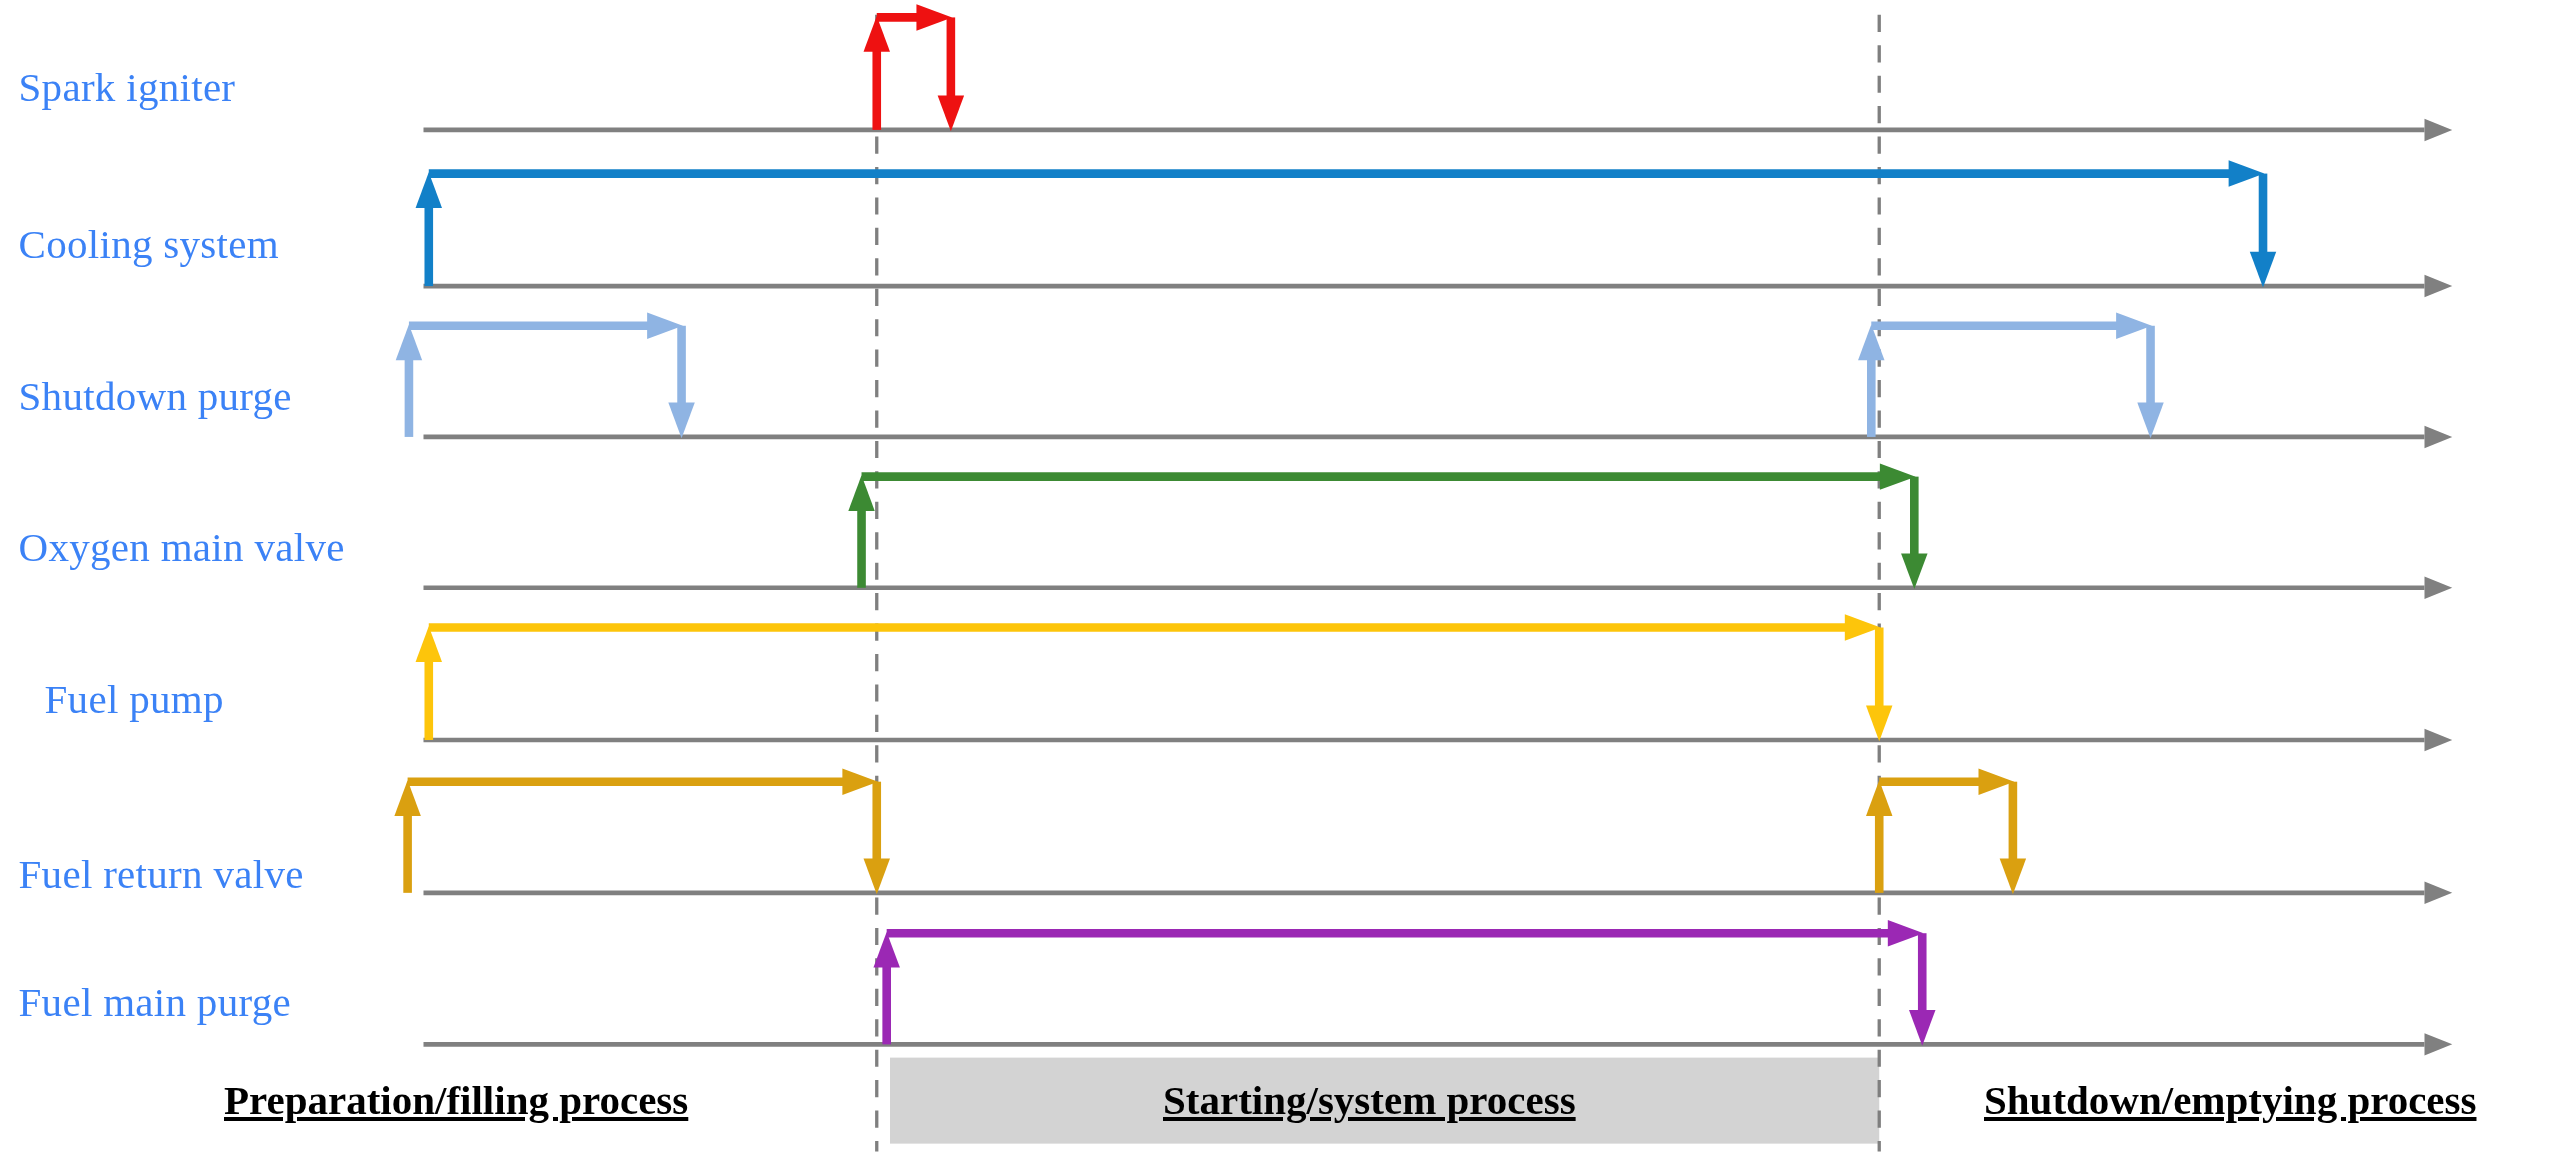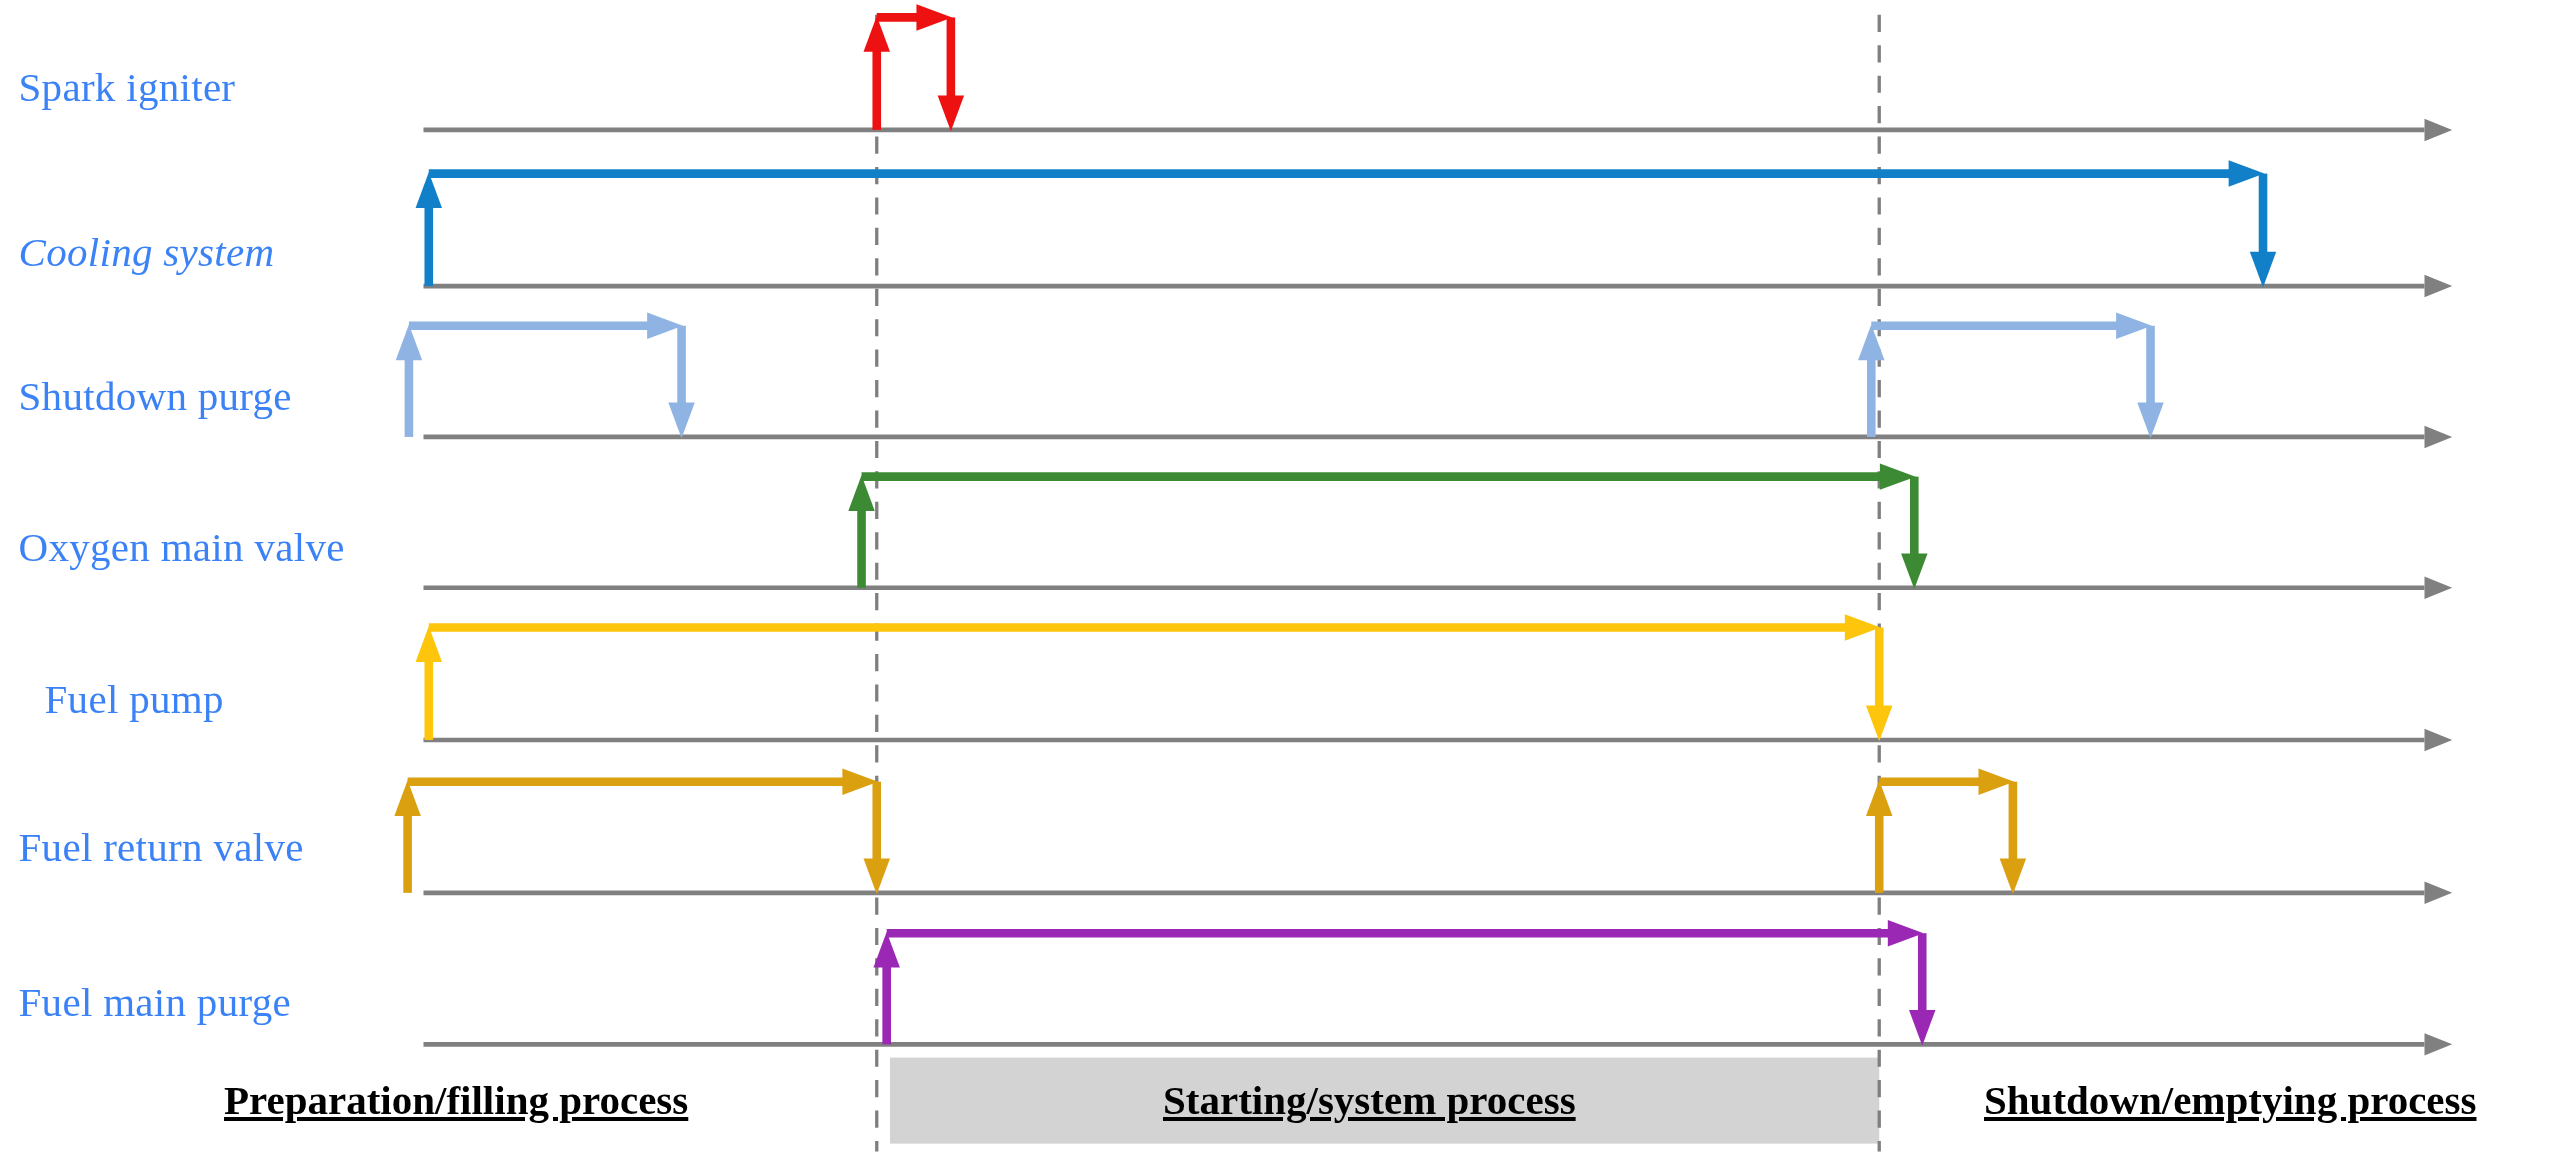--- a/index.html
+++ b/index.html
@@ -103,25 +103,25 @@
         <line x1="1340" y1="1578" x2="1340" y2="1456" stroke="#9b28b4" stroke-width="13"></line>
         <polygon points="1320,1462 1340,1408 1360,1462" fill="#9b28b4"></polygon>
         <line x1="1340" y1="1410" x2="2861" y2="1410" stroke="#9b28b4" stroke-width="13"></line>
         <polygon points="2853,1390 2907,1410 2853,1430" fill="#9b28b4"></polygon>
         <line x1="2905" y1="1410" x2="2905" y2="1532" stroke="#9b28b4" stroke-width="13"></line>
         <polygon points="2885,1526 2905,1580 2925,1526" fill="#9b28b4"></polygon>
       </g>
     </svg>
   <div id="labels-layer">
       <div class="row-label" style="top: 87px;">Spark igniter</div>
-      <div class="row-label" style="top: 252px; font-style: italic;">Cooling system</div>
+      <div class="row-label" style="top: 244px;">Cooling system</div>
       <div class="row-label" style="top: 396px;">Shutdown purge</div>
       <div class="row-label" style="top: 547px;">Oxygen main valve</div>
       <div class="row-label" style="top: 699px; margin-left: 26px;">Fuel pump</div>
-      <div class="row-label" style="top: 847px;">Fuel return valve</div>
+      <div class="row-label" style="top: 874px;">Fuel return valve</div>
       <div class="row-label" style="top: 1002px;">Fuel main purge</div>
     </div>
   <div id="phases-layer">
       <div class="phase-label" style="top: 1100px; left: 224px; width: auto;">Preparation/filling process</div>
       <div class="phase-label" style="top: 1100px; left: 1163px; width: auto;">Starting/system process</div>
       <div class="phase-label" style="top: 1100px; left: 1984px; width: auto;">Shutdown/emptying process</div>
     </div>
 </div>
 
 

